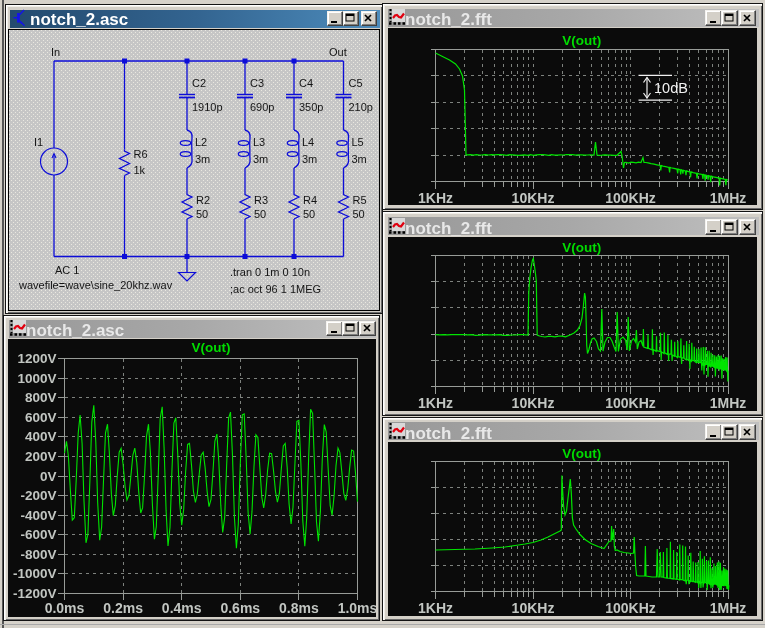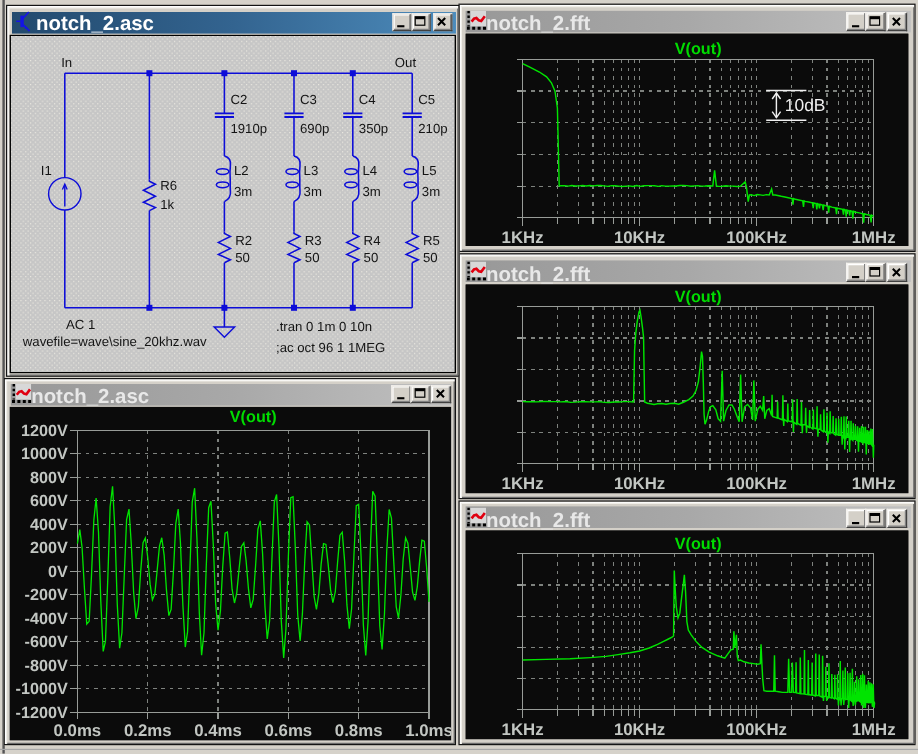--- a/index.html
+++ b/index.html
@@ -339,21 +339,21 @@
     <svg width="10" height="10" style="position:absolute;left:2px;top:1px">
       <rect x="1" y="1" width="8" height="7" fill="none" stroke="#000" stroke-width="1"></rect>
       <rect x="1" y="1" width="8" height="2" fill="#000"></rect>
     </svg>
   </div>
 <div style="position:absolute;left:359px;top:321px;width:15px;height:13px;background:#d4d0c8;border-top:1px solid #f4f2ee;border-left:1px solid #f4f2ee;border-right:1px solid #404040;border-bottom:1px solid #404040;box-shadow:inset -1px -1px 0 #808080,inset 1px 1px 0 #fff;">
     <svg width="10" height="10" style="position:absolute;left:2px;top:1px">
       <path d="M2,2 L8,8 M8,2 L2,8" stroke="#000" stroke-width="1.7"></path>
     </svg>
   </div>
-<div style="position:absolute;left:8px;top:339px;width:368px;height:278px;background:#737373;text-decoration:underline;">
+<div style="position:absolute;left:8px;top:339px;width:368px;height:278px;background:#5eead4;text-decoration:underline;">
     <svg width="368" height="278" style="position:absolute;left:0;top:0">
       <rect width="368" height="278" fill="#0b0b0b"></rect>
       <g shape-rendering="crispEdges">
         <line x1="56.5" y1="39.1" x2="349.5" y2="39.1" stroke="#7e827e" stroke-dasharray="3,4"></line>
         <line x1="56.5" y1="58.7" x2="349.5" y2="58.7" stroke="#7e827e" stroke-dasharray="3,4"></line>
         <line x1="56.5" y1="78.2" x2="349.5" y2="78.2" stroke="#7e827e" stroke-dasharray="3,4"></line>
         <line x1="56.5" y1="97.8" x2="349.5" y2="97.8" stroke="#7e827e" stroke-dasharray="3,4"></line>
         <line x1="56.5" y1="117.4" x2="349.5" y2="117.4" stroke="#7e827e" stroke-dasharray="3,4"></line>
         <line x1="56.5" y1="137.0" x2="349.5" y2="137.0" stroke="#7e827e" stroke-dasharray="3,4"></line>
         <line x1="56.5" y1="156.6" x2="349.5" y2="156.6" stroke="#7e827e" stroke-dasharray="3,4"></line>

